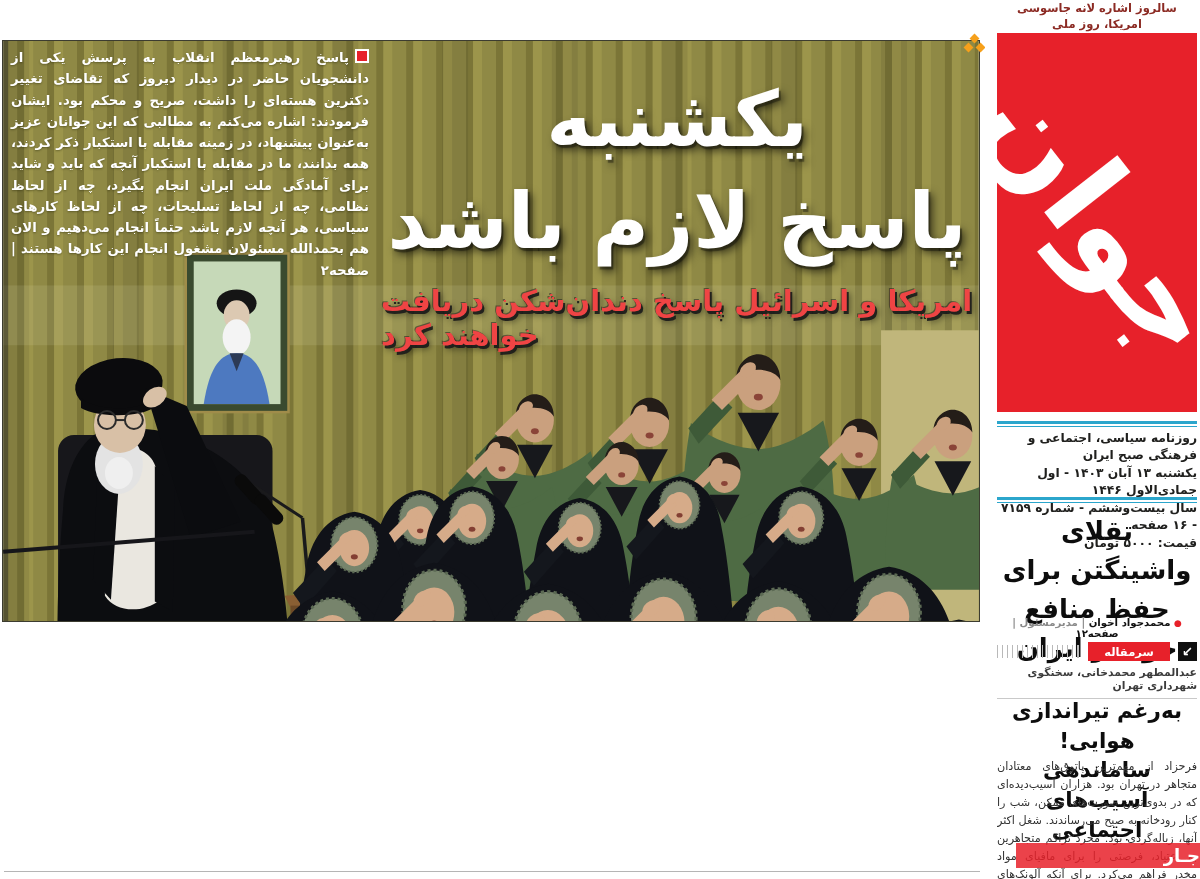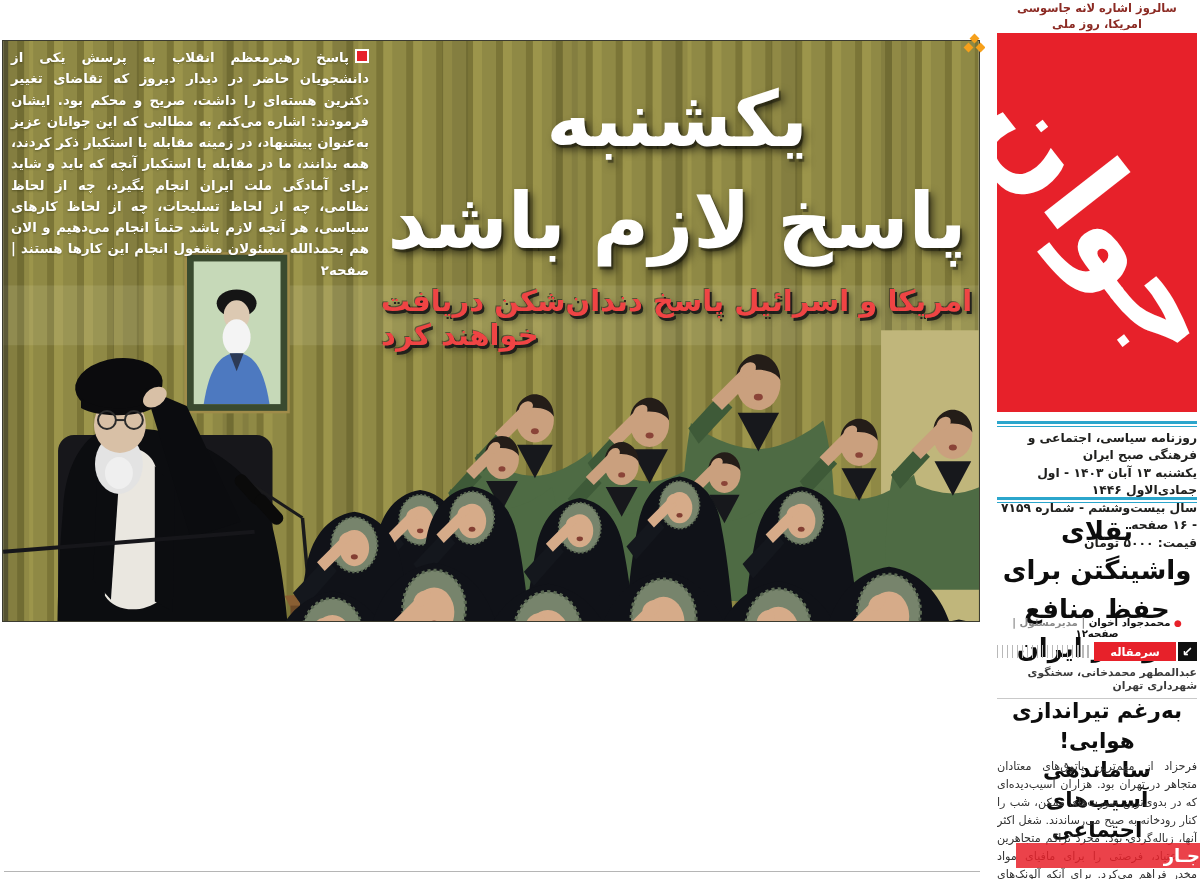--- a/index.html
+++ b/index.html
@@ -10,21 +10,21 @@
   .topnote{top:1px;text-align:center;font-size:11.5px;font-weight:700;color:#8c2b24;line-height:1.35;}
   .ornament{position:absolute;left:963px;top:33px;width:22px;height:22px;}
   .logo{position:absolute;left:997px;top:33px;width:200px;height:379px;background:#e7212a;}
   .rule{height:0;border-top:3.5px solid #2ba6cc;border-bottom:1.5px solid #2ba6cc;padding-top:2px;}
   .rule1{top:421px;} .rule2{top:497px;}
   .info{top:430px;font-size:12.3px;font-weight:700;color:#20201e;line-height:1.42;}
   .h1{top:512px;text-align:center;font-size:26px;font-weight:700;color:#0d0d0d;line-height:1.5;letter-spacing:-.5px;}
   .byline1{top:617px;text-align:center;font-size:10.2px;color:#8a8a8a;font-weight:700;}
   .byline1 .dot{color:#e7212a;font-size:9px;}
   .byline1 .name,.byline1 .pg{color:#111;}
-  .strip{top:642px;height:19px;display:flex;direction:ltr;align-items:center;gap:2px;}
+  .strip{top:642px;height:19px;display:flex;direction:ltr;align-items:center;gap:8px;}
   .hatch{flex:1;height:13px;background:repeating-linear-gradient(90deg,#b9b9b9 0 1.5px,transparent 1.5px 5px);}
   .badge{width:82px;height:19px;background:#e7212a;color:#fff;font-size:11.5px;font-weight:700;
          display:flex;align-items:center;justify-content:center;}
   .cornericon{width:19px;height:19px;background:#101010;color:#fff;font-size:13px;font-weight:700;
          display:flex;align-items:center;justify-content:center;}
   .byline2{top:666px;font-size:10.8px;font-weight:700;color:#3c3c3c;text-align:right;
            padding-bottom:6px;border-bottom:1.5px solid #c9c9c9;}
   .h2{top:696px;text-align:center;font-size:21.5px;font-weight:700;color:#0d0d0d;line-height:1.38;letter-spacing:-.5px;}
   .bodytext{top:758px;height:121px;overflow:hidden;font-size:11.2px;color:#333;line-height:1.6;
             text-align:justify;font-weight:500;}

